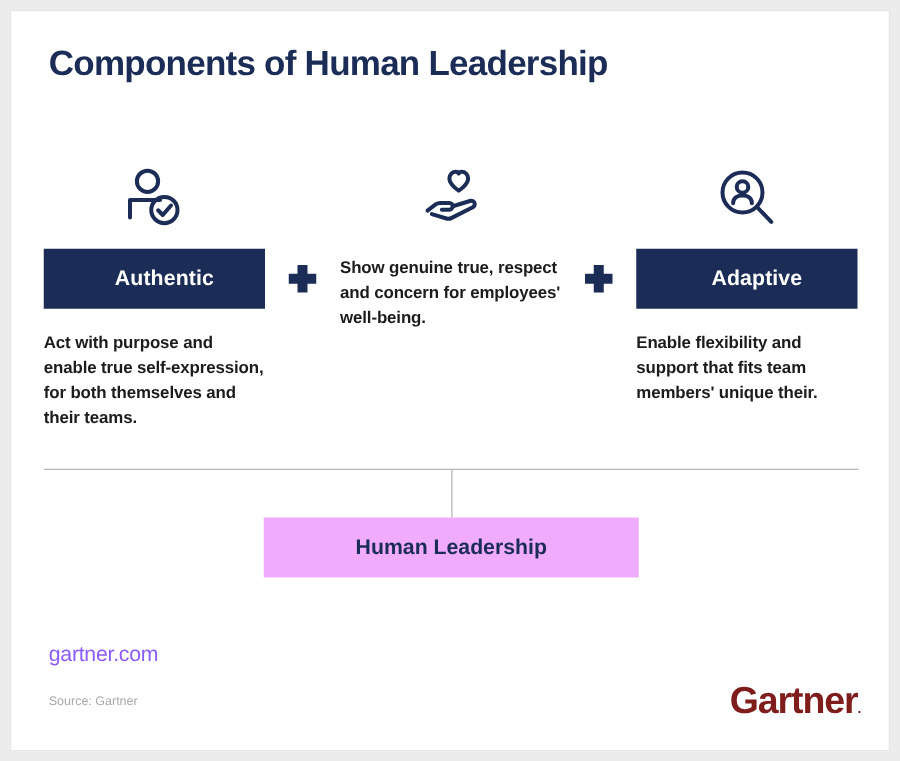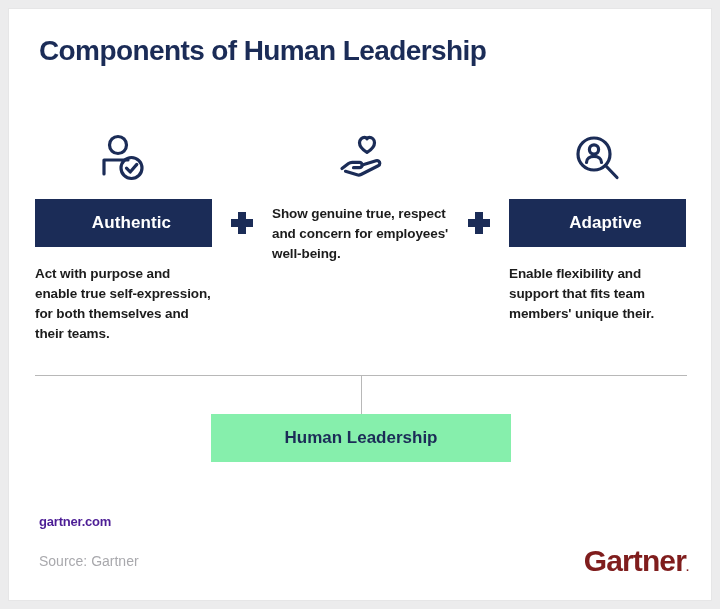--- a/index.html
+++ b/index.html
@@ -129,46 +129,46 @@
     background: #b8b8b8;
   }
 
   
   .result-box {
     position: absolute;
     left: 202px;
     top: 405px;
     width: 300px;
     height: 48px;
-    background: #86efac;
+    background: #f0abfc;
     display: flex;
     align-items: center;
     justify-content: center;
   }
   .result-box span {
     color: #1b2c57;
     font-size: 17px;
     font-weight: bold;
   }
 
   
   .site-url {
     position: absolute;
     left: 30px;
     top: 505px;
-    font-size: 13px;
-    font-weight: bold;
-    color: #4c1d95;
+    font-size: 17px;
+    font-weight: normal;
+    color: #8b5cf6;
     letter-spacing: -0.2px;
   }
   .legal {
     position: absolute;
     left: 30px;
     top: 547px;
-    font-size: 14px;
+    font-size: 10px;
     line-height: 11.5px;
     color: #a9a9ad;
   }
   .brand {
     position: absolute;
     right: 22px;
     top: 535px;
     font-size: 30px;
     font-weight: bold;
     color: #7f1d1d;

